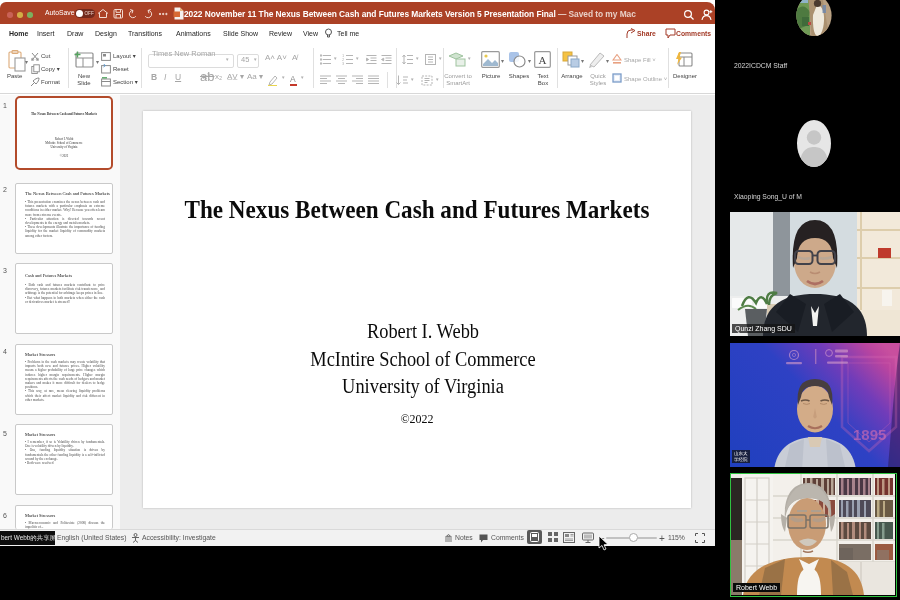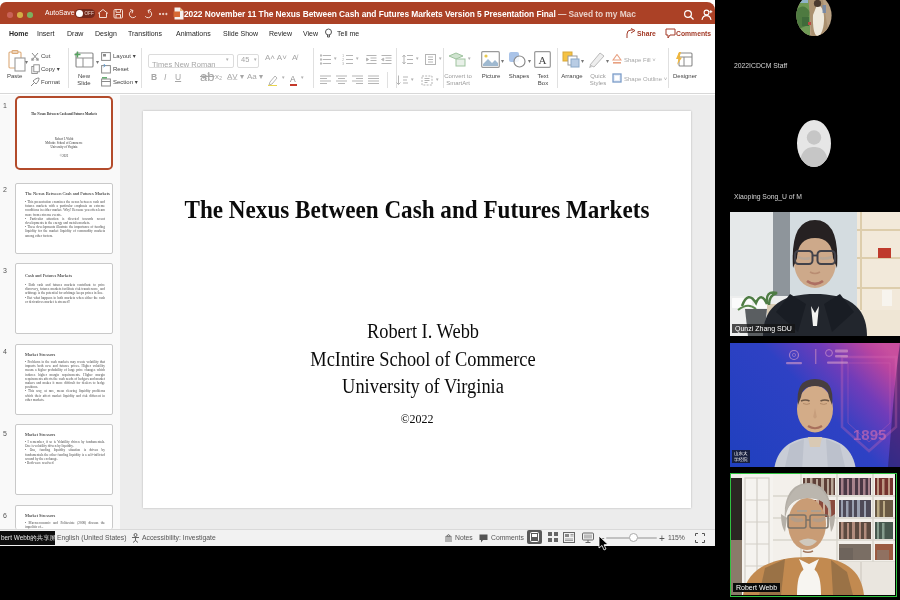--- a/index.html
+++ b/index.html
@@ -163,21 +163,21 @@
       <div class="rlab" style="left:113px; top:22px; text-align:left;">Reset</div>
       <svg class="abs" style="left:101px; top:33px;" width="10" height="10" viewBox="0 0 10 10">
           <rect x="0.6" y="2" width="8.8" height="7" fill="none" stroke="#8a8a8a" stroke-width="1"></rect>
           <path d="M0.6 4.5 h8.8" stroke="#8a8a8a"></path>
           <path d="M1 0.8 h5" stroke="#3f9c4f" stroke-width="1.2"></path>
         </svg>
       <div class="rlab" style="left:113px; top:35px; text-align:left;">Section ▾</div>
       <div class="rsep" style="left:141px;"></div>
 
       <div class="abs" style="left:148px; top:10px; width:86px; height:14px; border:1px solid #dcdcdc; border-radius:2px;"></div>
-      <div class="glab" style="left:152px; top:18px; font-size:7.5px;">Times New Roman</div>
+      <div class="glab" style="left:152px; top:7px; font-size:7.5px;">Times New Roman</div>
       <div class="glab" style="left:225px; top:13px; font-size:4.5px; color:#b0b0b0;">▼</div>
       <div class="abs" style="left:237px; top:10px; width:22px; height:14px; border:1px solid #dcdcdc; border-radius:2px;"></div>
       <div class="glab" style="left:241px; top:13px; font-size:7.5px;">45</div>
       <div class="glab" style="left:253px; top:13px; font-size:4.5px; color:#b0b0b0;">▼</div>
       <div class="glab" style="left:265px; top:11px; font-size:8px;">A˄ A˅</div>
       <div class="glab" style="left:292px; top:11px; font-size:8px;">A̸</div>
 
       <div class="glab" style="left:151px; top:30px; font-size:8.5px; font-weight:bold;">B</div>
       <div class="glab" style="left:164px; top:30px; font-size:8.5px; font-style:italic;">I</div>
       <div class="glab" style="left:175px; top:30px; font-size:8.5px; text-decoration:underline;">U</div>

